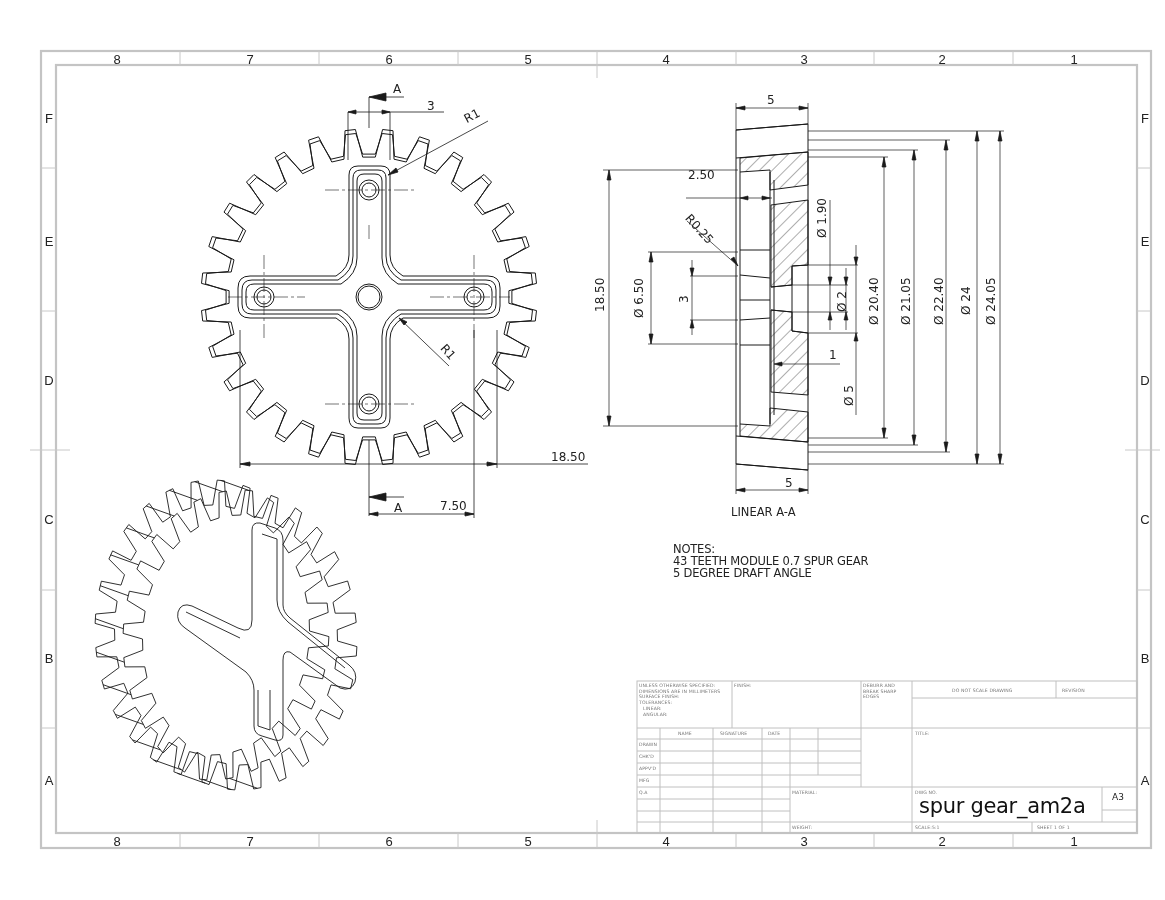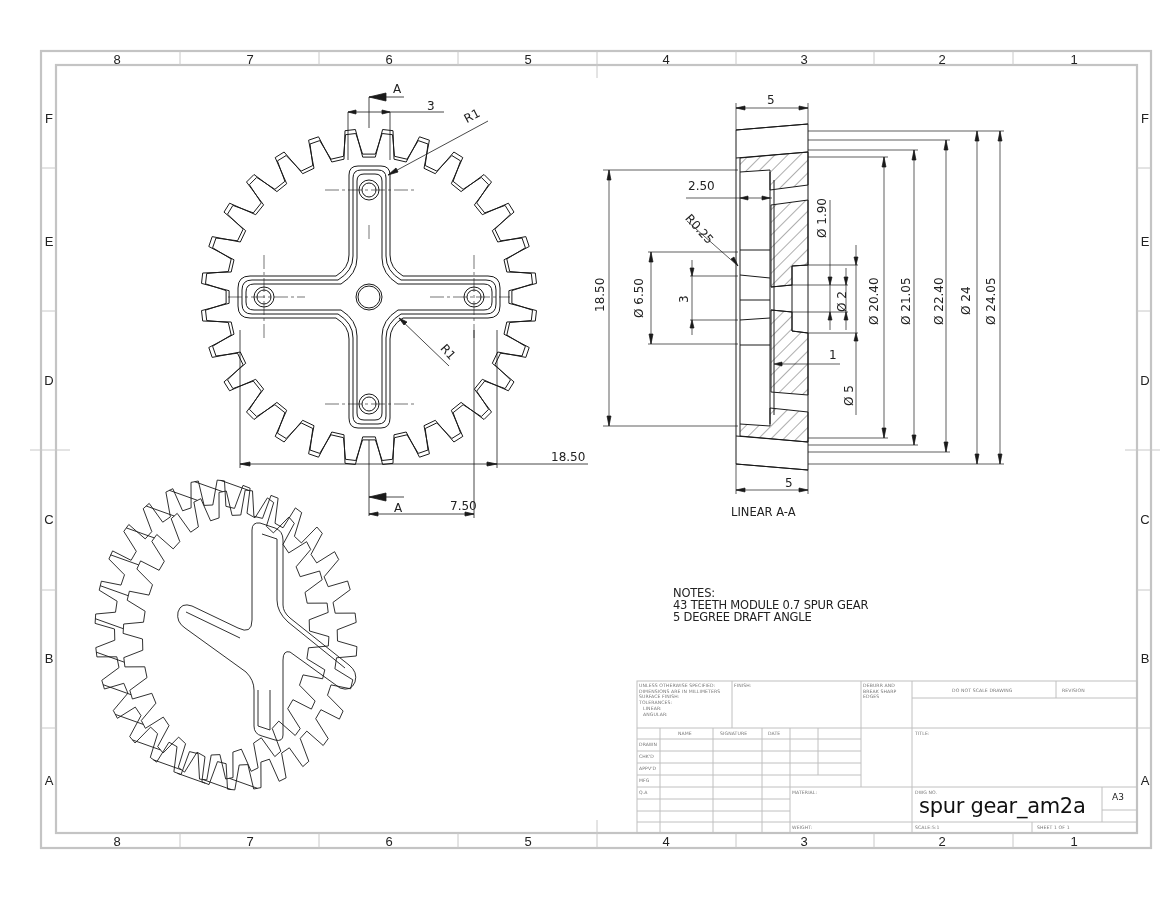--- a/index.html
+++ b/index.html
@@ -5,21 +5,21 @@
   html, body { margin: 0; padding: 0; background: #ffffff; }
   body { width: 1165px; height: 900px; position: relative; overflow: hidden; font-family: "DejaVu Sans", sans-serif; }
   #sheet { position: absolute; left: 0; top: 0; width: 1165px; height: 900px; }
   .zone-num, .zone-let { position: absolute; font-family: "Liberation Sans", sans-serif; font-size: 13px; color: #222; line-height: 1; }
   .zone-num { width: 20px; text-align: center; }
   .zone-let { width: 14px; text-align: center; }
   .dim { position: absolute; font-family: "DejaVu Sans", sans-serif; font-size: 12px; color: #222; line-height: 1; white-space: nowrap; }
   .dim-v { transform-origin: left top; transform: rotate(-90deg); }
   .lbl { position: absolute; font-family: "DejaVu Sans", sans-serif; color: #222; line-height: 1.05; white-space: nowrap; }
   .tb { position: absolute; font-family: "DejaVu Sans", sans-serif; font-size: 4.6px; color: #777; line-height: 1.25; white-space: nowrap; letter-spacing: 0.1px; }
-  .notes { position: absolute; left: 673px; top: 543px; font-family: "DejaVu Sans", sans-serif; font-size: 11.5px; color: #222; line-height: 12px; letter-spacing: -0.2px; margin-top: 44px; }
+  .notes { position: absolute; left: 673px; top: 543px; font-family: "DejaVu Sans", sans-serif; font-size: 11.5px; color: #222; line-height: 12px; letter-spacing: -0.2px; }
 </style>
 </head>
 <body>
 
 <div id="sheet">
 <svg width="1165" height="900" viewBox="0 0 1165 900" xmlns="http://www.w3.org/2000/svg">
   <defs>
     <pattern id="hatch" patternUnits="userSpaceOnUse" width="9" height="9" patternTransform="rotate(45)">
       <line x1="0" y1="0" x2="0" y2="9" stroke="#333" stroke-width="0.8"></line>
     </pattern>
@@ -302,26 +302,26 @@
 <span class="zone-let" style="left:1138px;top:652px">B</span>
 <span class="zone-let" style="left:1138px;top:774px">A</span>
 
 
 <span class="dim" style="left:393px;top:83px">A</span>
 <span class="dim" style="left:427px;top:100px">3</span>
 <span class="dim" style="left:464px;top:110px;transform:rotate(-28deg)">R1</span>
 <span class="dim" style="left:440px;top:346px;transform:rotate(48deg)">R1</span>
 <span class="dim" style="left:551px;top:451px">18.50</span>
 <span class="dim" style="left:394px;top:502px">A</span>
-<span class="dim" style="left:450px;top:500px">7.50</span>
+<span class="dim" style="left:440px;top:500px">7.50</span>
 
 
 <span class="dim" style="left:767px;top:94px">5</span>
 <span class="dim" style="left:785px;top:477px">5</span>
-<span class="dim" style="left:688px;top:180px">2.50</span>
+<span class="dim" style="left:688px;top:169px">2.50</span>
 <span class="dim" style="left:692px;top:212px;transform:rotate(48deg);transform-origin:left top">R0.25</span>
 <span class="dim dim-v" style="left:594px;top:312px">18.50</span>
 <span class="dim dim-v" style="left:633px;top:318px">Ø 6.50</span>
 <span class="dim dim-v" style="left:678px;top:303px">3</span>
 <span class="dim dim-v" style="left:816px;top:238px">Ø 1.90</span>
 <span class="dim dim-v" style="left:836px;top:312px">Ø 2</span>
 <span class="dim" style="left:829px;top:349px">1</span>
 <span class="dim dim-v" style="left:843px;top:406px">Ø 5</span>
 <span class="dim dim-v" style="left:868px;top:325px">Ø 20.40</span>
 <span class="dim dim-v" style="left:900px;top:325px">Ø 21.05</span>

